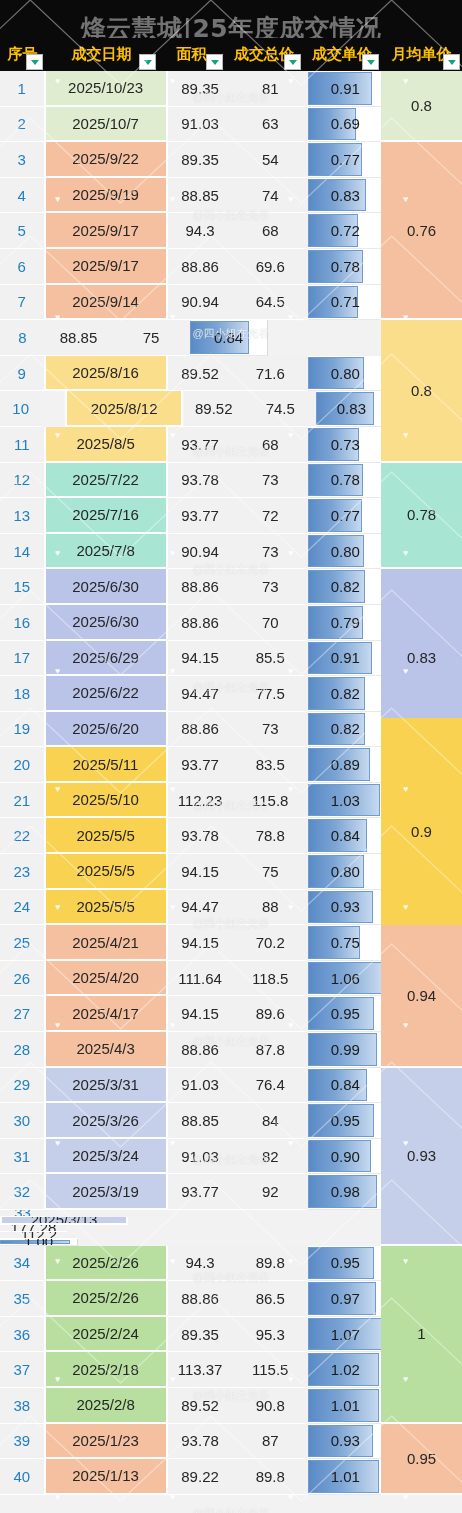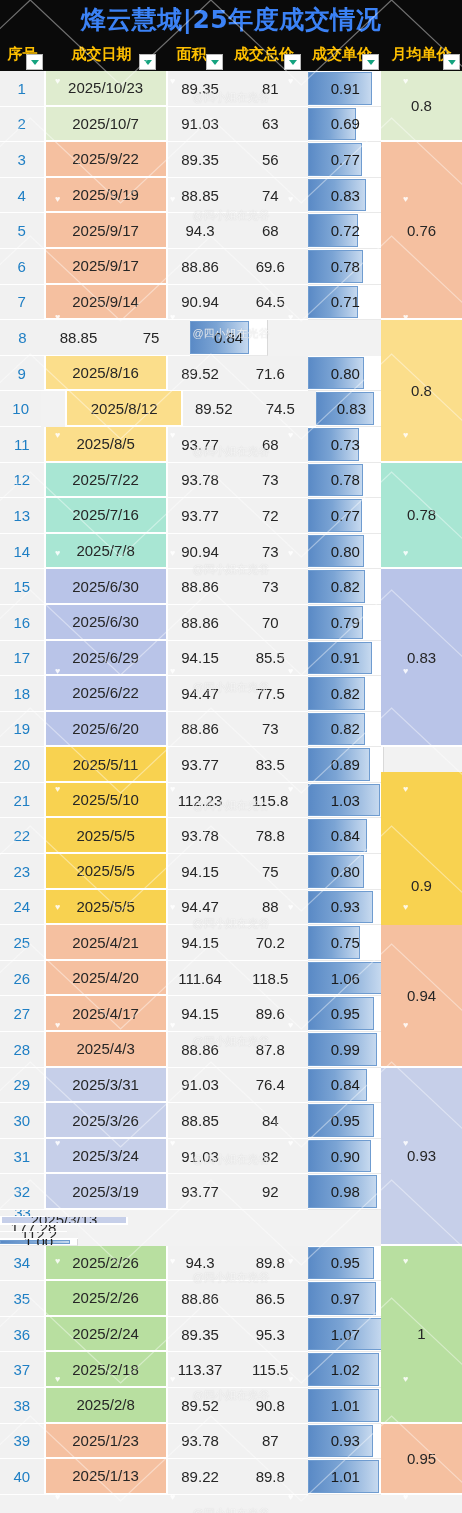--- a/index.html
+++ b/index.html
@@ -10,22 +10,22 @@
   .wm-layer{position:absolute;inset:0;pointer-events:none;z-index:40;overflow:hidden;}
   .wm-zig{position:absolute;left:-40px;right:-40px;height:120px;opacity:.55;}
   .wm-zig svg{display:block;width:100%;height:100%;}
   .wm-row{position:absolute;left:0;right:0;display:flex;justify-content:space-around;
           font-size:11px;color:rgba(255,255,255,.78);white-space:nowrap;
           text-shadow:0 0 1px rgba(120,120,120,.35);}
   .wm-heart{position:absolute;color:rgba(255,255,255,.85);font-size:9px;}
 
   
   .title-bar{position:relative;height:38px;background:#0a0a0a;z-index:10;}
-  .title-txt{position:absolute;left:0;right:0;top:3px;text-align:center;
-             font-size:25px;font-weight:bold;color:#3b82f6;letter-spacing:.5px;
+  .title-txt{position:absolute;left:0;right:0;top:12px;text-align:center;
+             font-size:25px;font-weight:bold;color:#737373;letter-spacing:.5px;
              font-family:"DejaVu Sans","Liberation Sans",sans-serif;}
 
   
   .hdr{position:relative;display:flex;height:33px;background:#0a0a0a;z-index:10;}
   .hdr .cell{position:relative;display:flex;align-items:center;justify-content:center;
              color:#ffc000;font-weight:bold;font-size:15px;
              font-family:"DejaVu Sans","Liberation Sans",sans-serif;}
   .filter-btn{position:absolute;right:2px;bottom:1px;width:15px;height:14px;
               background:#ffffff;border:1px solid #b9b9b9;display:flex;
               align-items:center;justify-content:center;}
@@ -113,21 +113,21 @@
         </div>
         <div class="mcell" style="top: 249.2px; height: 142.4px; background: rgb(251, 222, 139);">
           <span>0.8</span>
         </div>
         <div class="mcell" style="top: 391.6px; height: 106.8px; background: rgb(168, 230, 211);">
           <span>0.78</span>
         </div>
         <div class="mcell" style="top: 498.4px; height: 178px; background: rgb(185, 196, 232);">
           <span>0.83</span>
         </div>
-        <div class="mcell" style="top: 701px; height: 228px; background: rgb(248, 210, 80);">
+        <div class="mcell" style="top: 647px; height: 228px; background: rgb(248, 210, 80);">
           <span>0.9</span>
         </div>
         <div class="mcell" style="top: 854.4px; height: 142.4px; background: rgb(245, 192, 160);">
           <span>0.94</span>
         </div>
         <div class="mcell" style="top: 996.8px; height: 178px; background: rgb(198, 207, 233);">
           <span>0.93</span>
         </div>
         <div class="mcell" style="top: 1174.8px; height: 178px; background: rgb(184, 223, 160);">
           <span>1</span>
@@ -182,21 +182,21 @@
         <div class="c c-idx">
           <span>3</span>
         </div>
         <div class="c c-date" style="background: rgb(245, 192, 160);">
           <span>2025/9/22</span>
         </div>
         <div class="c c-area">
           <span>89.35</span>
         </div>
         <div class="c c-total">
-          <span>56</span>
+          <span>54</span>
         </div>
         <div class="c c-unit">
           <div class="bar" style="width: 54px;"></div>
           <span class="bar-val">0.77</span>
         </div>
         <div class="c " style="width: 81px;">
           <span></span>
         </div>
       </div>
       <div class="row" style="height: 35.6px;">

